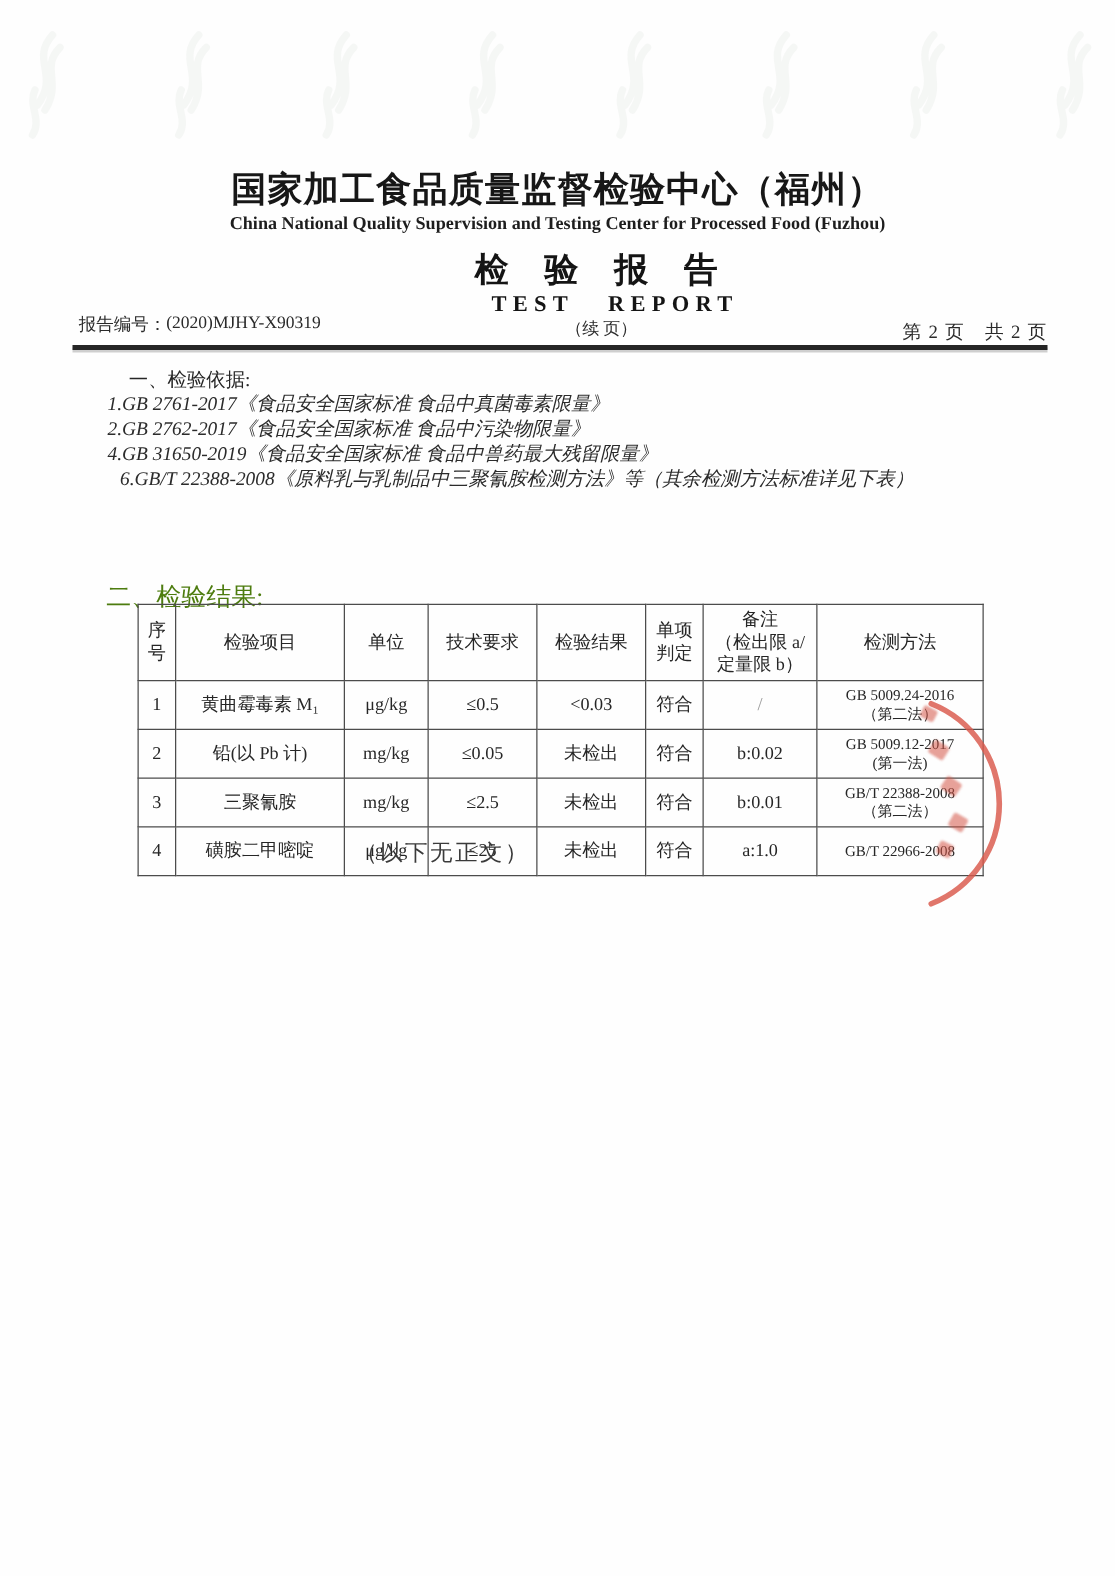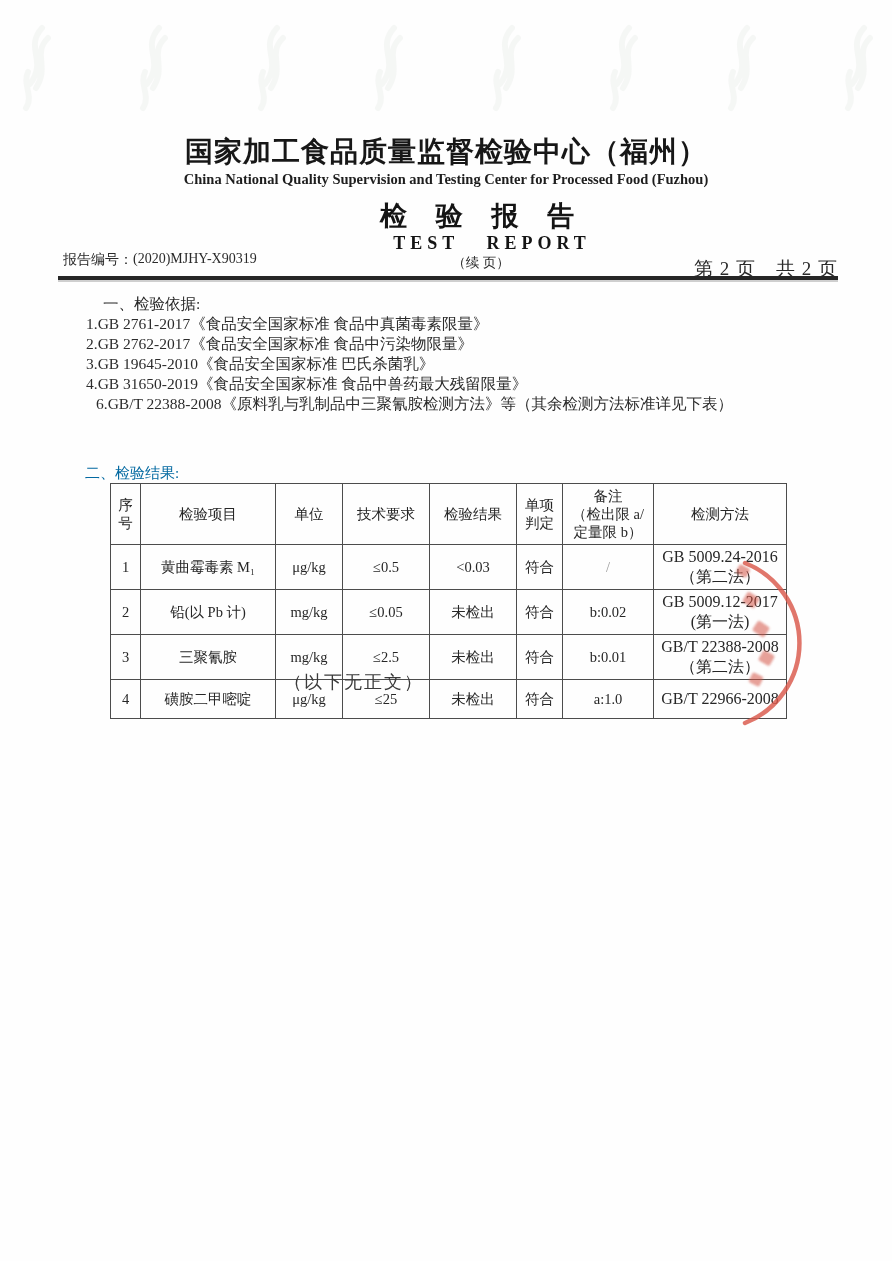--- a/index.html
+++ b/index.html
@@ -20,39 +20,39 @@
     font-size:28px;font-weight:bold;letter-spacing:1px;color:#171717;}
   .org-en{position:absolute;top:171px;left:0;width:892px;text-align:center;
     font-size:14.5px;font-weight:bold;color:#1d1d1d;}
   .title-cn{position:absolute;top:198px;left:0;width:892px;text-align:center;
     font-size:27px;font-weight:bold;word-spacing:22px;color:#141414;padding-left:31px;}
   .title-en{position:absolute;top:233px;left:0;width:892px;text-align:center;
     font-size:18px;font-weight:bold;letter-spacing:5px;word-spacing:18px;color:#141414;margin-left:46px;}
   .meta-row{position:absolute;top:251px;left:60px;width:778px;height:22px;font-size:14px;color:#2a2a2a;}
   .report-no-group{position:absolute;left:3px;top:0;display:flex;}
   .continuation{position:absolute;left:50%;top:3px;transform:translateX(-50%);margin-left:32px;font-size:13.5px;}
-  .page-indicator{position:absolute;right:0;top:5px;font-size:19px;letter-spacing:1px;}
+  .page-indicator{position:absolute;right:0;top:5px;font-size:15px;letter-spacing:1px;}
   .rule{position:absolute;top:276px;left:58px;width:780px;height:3.5px;background:#262626;box-shadow:0 2px 0 rgba(120,120,120,.35);}
   
   .basis-heading{position:absolute;top:294px;left:103px;font-size:15.5px;color:#262626;}
   .basis-items{position:absolute;top:314px;left:86px;width:745px;font-size:15.5px;line-height:20px;color:#2b2b2b;}
-  .basis-item{white-space:nowrap;}
+  .basis-item{white-space:nowrap;font-style:italic;}
   .basis-item.wrap{white-space:normal;width:738px;}
   .basis-item.indent6{padding-left:10px;white-space:normal;width:700px;}
-  .results-heading{position:absolute;top:464px;left:85px;font-size:15px;color:#0369a1;}
+  .results-heading{position:absolute;top:464px;left:85px;font-size:20px;color:#4d7c0f;}
   
   table.results{position:absolute;top:483px;left:110px;border-collapse:collapse;table-layout:fixed;
     font-size:14.5px;color:#262626;background:transparent;}
   table.results th, table.results td{
     border:1.4px solid #4c4c4c;white-space:pre-line;text-align:center;vertical-align:middle;
     padding:2px 3px;font-weight:normal;line-height:1.25;}
   table.results th{height:56px;}
   table.results td{height:34px;}
   td.item-cell{text-align:left;padding-left:9px;}
-  td.method-cell{text-align:left;padding-left:7px;font-size:16px;line-height:1.3;}
+  td.method-cell{text-align:left;padding-left:7px;font-size:12px;line-height:1.3;}
   td.faint{color:#9a9a9a;}
   .closing-note{position:absolute;top:670px;left:0;width:708px;text-align:center;font-size:18px;color:#3a3a3a;letter-spacing:2px;}
   
   .stamp{position:absolute;top:548px;left:690px;width:202px;height:190px;pointer-events:none;}
   .stamp svg{filter:blur(0.5px);}
   .stamp-blob{position:absolute;background:rgba(211,84,70,.55);border-radius:2px;filter:blur(0.9px);}
 </style>
 </head>
 <body>
 
@@ -98,21 +98,20 @@
     <div class="continuation">（续 页）</div>
     <div class="page-indicator">第 2 页　共 2 页</div>
   </div>
 
   <div class="rule"></div>
 
   <div class="basis-heading">一、检验依据:</div>
   <div class="basis-items">
     <div class="basis-item">1.GB 2761-2017《食品安全国家标准 食品中真菌毒素限量》</div>
     <div class="basis-item">2.GB 2762-2017《食品安全国家标准 食品中污染物限量》</div>
-    <div class="basis-item">3.GB 19645-2010《食品安全国家标准 巴氏杀菌乳》</div>
     <div class="basis-item">4.GB 31650-2019《食品安全国家标准 食品中兽药最大残留限量》</div>
     <div class="basis-item indent6">6.GB/T 22388-2008《原料乳与乳制品中三聚氰胺检测方法》等（其余检测方法标准详见下表）</div>
   </div>
 
   <div class="results-heading">二、检验结果:</div>
 
   <table class="results">
     <colgroup>
       <col style="width:30px">
         <col style="width:135px">

